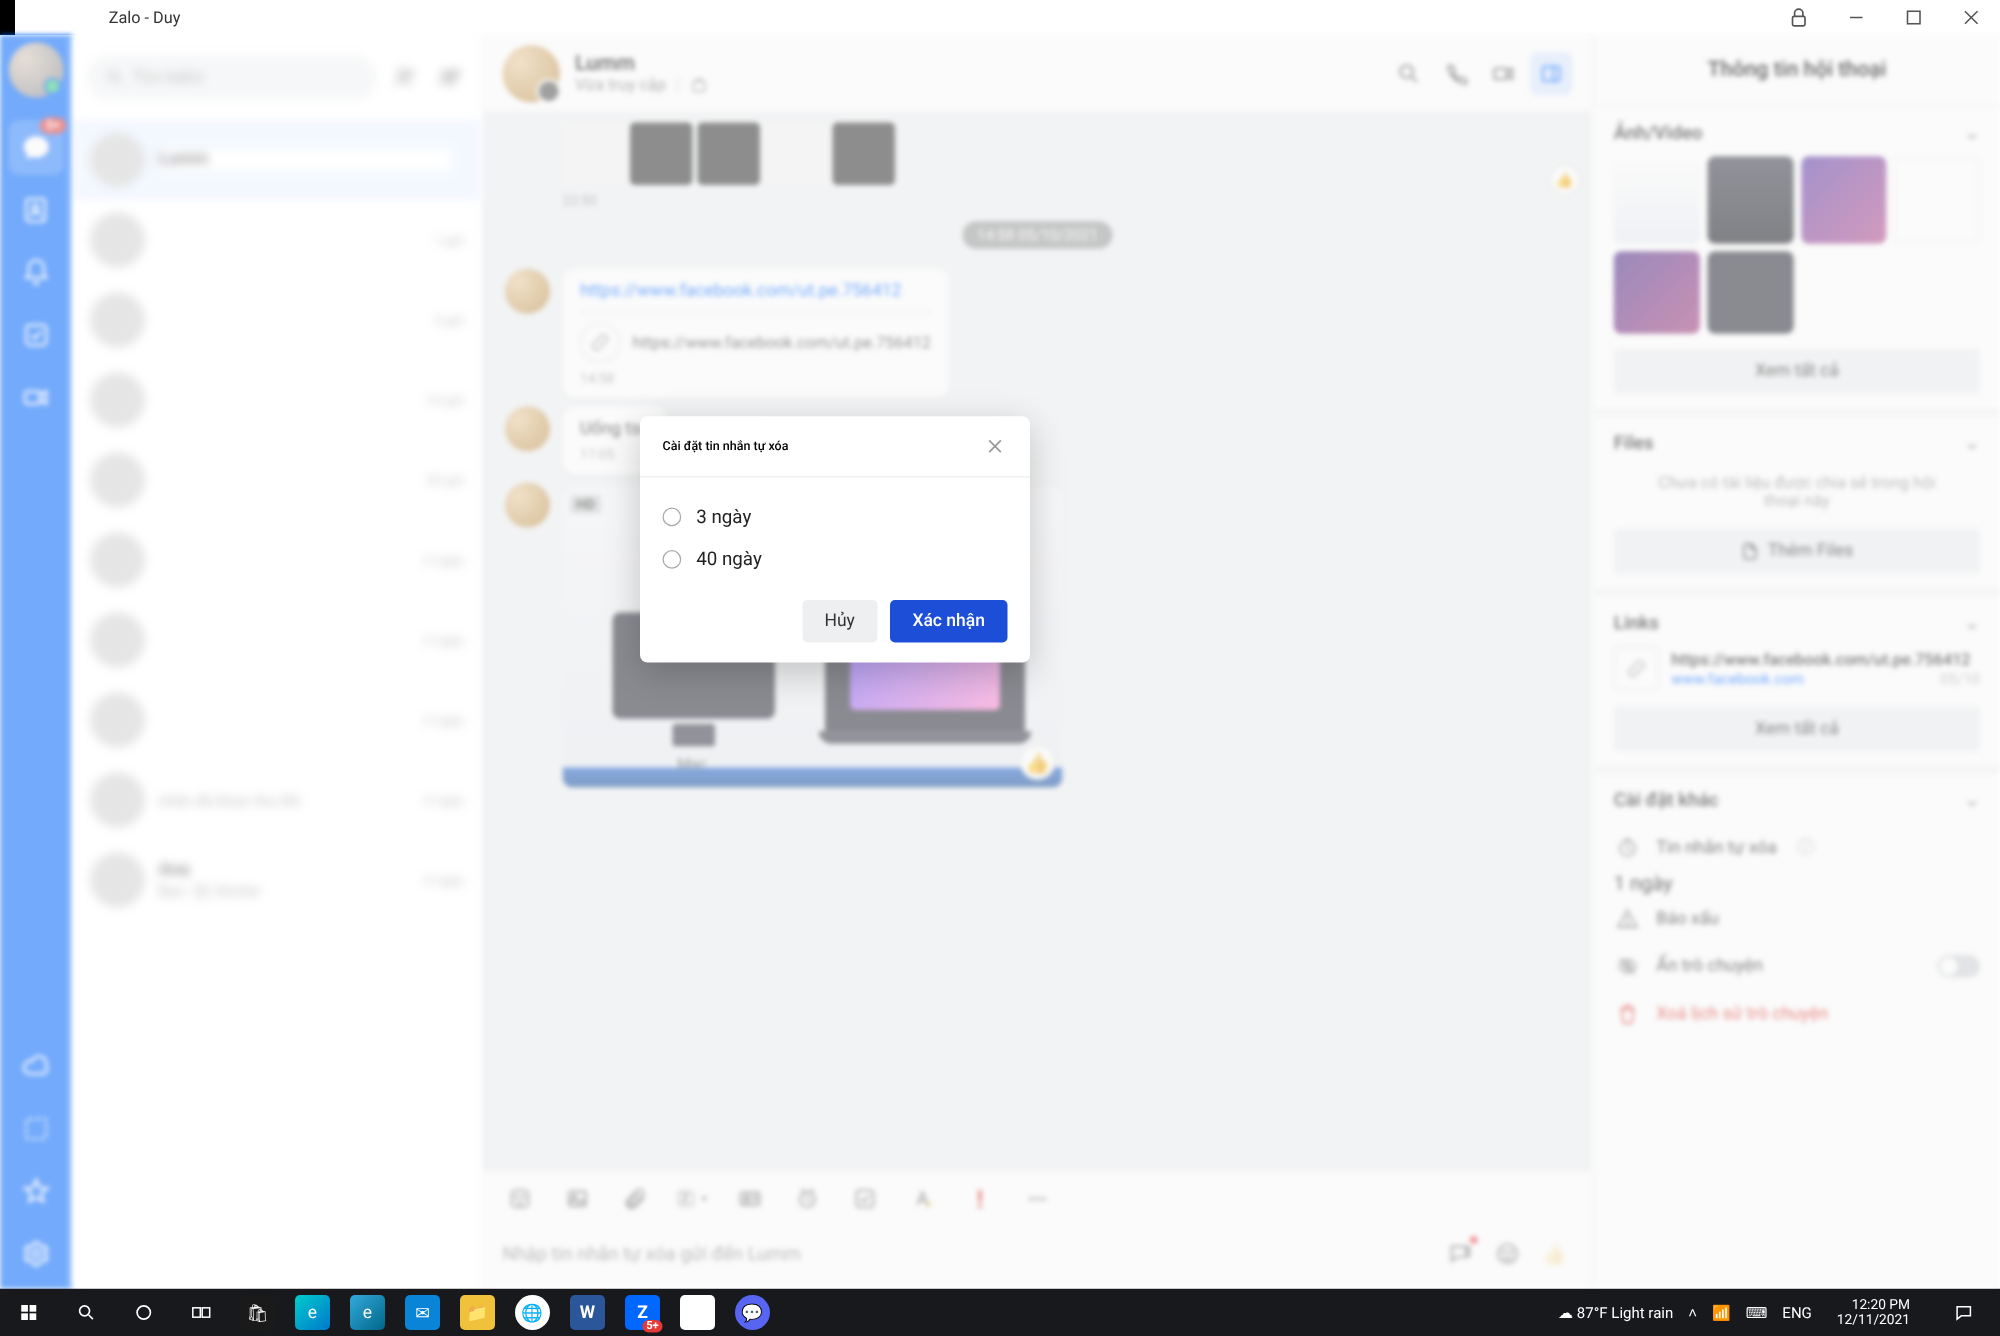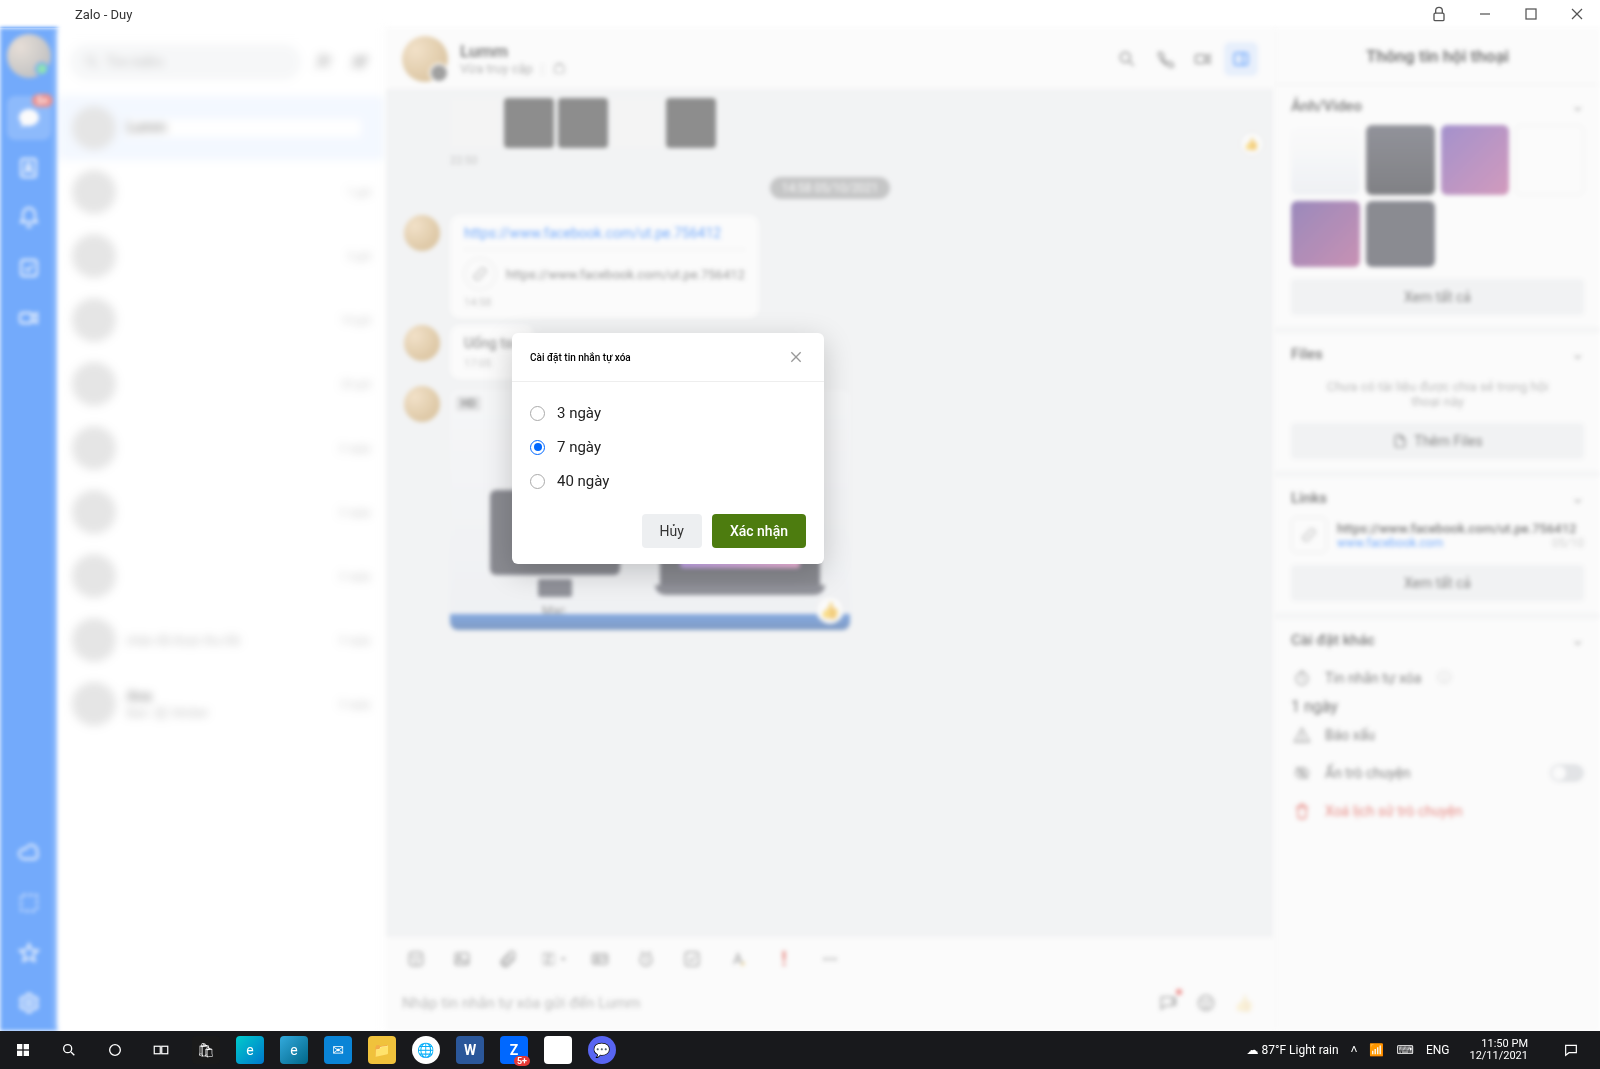--- a/index.html
+++ b/index.html
@@ -1,19 +1,19 @@
 <!DOCTYPE html>
 <html><head>
 <meta charset="utf-8">
 <style>
 * { margin: 0; padding: 0; box-sizing: border-box; font-family: -apple-system, BlinkMacSystemFont, "Segoe UI", Roboto, Arial, sans-serif; }
 html, body { width: 1600px; height: 1069px; overflow: hidden; background: #000; }
 
 
-.titlebar { position: absolute; top: 0; left: 0; right: 0; height: 28px; background: #fff; display: flex; align-items: center; padding-left: 75px; color: #333; font-size: 13px; }
+.titlebar { position: absolute; top: 0; left: 12px; right: 0; height: 28px; background: #fff; display: flex; align-items: center; padding-left: 75px; color: #333; font-size: 13px; }
 .titlebar .wincontrols { position: absolute; right: 0; display: flex; }
 .titlebar .winbtn { width: 46px; height: 28px; display: flex; align-items: center; justify-content: center; color: #555; }
 
 
 .app { position: absolute; top: 28px; left: 0; right: 0; bottom: 38px; display: flex; background: #fff; }
 
 
 .rail { width: 58px; background: #0068ff; display: flex; flex-direction: column; align-items: center; padding-top: 6px; }
 .rail .avatar { width: 44px; height: 44px; border-radius: 50%; background: radial-gradient(circle at 30% 30%, #d9c9bb, #999 70%); position: relative; margin-bottom: 18px; }
 .rail .avatar::after { content: ''; position: absolute; bottom: 2px; right: 2px; width: 10px; height: 10px; border-radius: 50%; background: #33d17a; border: 2px solid #0068ff; }
@@ -119,21 +119,21 @@
 .modal .mhead .mtitle { font-size: 10px; font-weight: 500; }
 .modal .mhead .mclose { margin-left: auto; color: #999; width:20px;height:20px;display:flex;align-items:center;justify-content:center;}
 .modal .mbody { padding: 14px 18px 2px; }
 .modal .mopt { display: flex; align-items: center; gap: 12px; padding: 8px 0; font-size: 15px; color: #222; }
 .modal .radio { width: 15px; height: 15px; border: 1.5px solid #aaa; border-radius: 50%; position: relative; }
 .modal .radio.sel { border-color: #0068ff; }
 .modal .radio.sel::after { content: ''; position: absolute; inset: 2.5px; background: #0068ff; border-radius: 50%; }
 .modal .mfoot { display: flex; justify-content: flex-end; gap: 10px; padding: 14px 18px 16px; }
 .modal .mbtn { padding: 9px 18px; border-radius: 4px; font-size: 14px; border: none; cursor: pointer; }
 .modal .mbtn.cancel { background: #edeff1; color: #333; }
-.modal .mbtn.ok { background: #4d7c0f; color: #fff; font-weight: 500; }
+.modal .mbtn.ok { background: #1d4ed8; color: #fff; font-weight: 500; }
 
 
 .taskbar { position: absolute; bottom: 0; left: 0; right: 0; height: 38px; background: #18191c; display: flex; align-items: center; color: #fff; font-size: 12px; }
 .taskbar .tb { width: 46px; height: 38px; display: flex; align-items: center; justify-content: center; }
 .taskbar .appicon { width: 28px; height: 28px; border-radius: 4px; margin: 0 8px; display:flex;align-items:center;justify-content:center;font-size:14px;}
 .taskbar .tray { margin-left: auto; display: flex; align-items: center; gap: 12px; padding-right: 6px; }
 .taskbar .clock { text-align: right; line-height: 1.1; font-size: 11px; padding: 0 8px; }
 
 .blurred { filter: blur(2px) brightness(0.97); }
 
@@ -644,24 +644,20 @@
             <line x1="19" y1="5" x2="5" y2="19"></line>
           </svg>
         </span>
     </div>
     <div class="mbody" id="modal-opts">
         <div class="mopt">
           <span class="radio "></span>
     <span>3 ngày</span>
         </div>
         <div class="mopt">
-          <span class="radio sel"></span>
-    <span>7 ngày</span>
-        </div>
-        <div class="mopt">
           <span class="radio "></span>
     <span>40 ngày</span>
         </div>
       </div>
     <div class="mfoot">
       <button class="mbtn cancel">Hủy</button>
       <button class="mbtn ok">Xác nhận</button>
     </div>
   </div>
 
@@ -703,21 +699,21 @@
   <div class="appicon" style="background:#0068ff;color:#fff;font-weight:bold;position:relative">Z<span style="position:absolute;bottom:-2px;right:-2px;background:#e53935;color:#fff;font-size:9px;border-radius:7px;padding:0 3px">5+</span></div>
   <div class="appicon" style="background:#fff">✂</div>
   <div class="appicon" style="background:#5865f2;border-radius:50%">💬</div>
   <div class="tray">
     <span>☁ <span>87°F  Light rain</span></span>
     <span>˄</span>
     <span>📶</span>
     <span>⌨</span>
     <span>ENG</span>
     <div class="clock">
-      <div>11:50 PM</div>
+      <div>12:20 PM</div>
       <div>12/11/2021</div>
     </div>
     <div class="tb">
         <svg viewBox="0 0 24 24" fill="none" stroke="#fff" stroke-width="1.8" style="width:16px;height:16px">
           <path d="M4 5h16v11H9l-5 4z"></path>
         </svg>
       </div>
   </div>
 </div>
 

